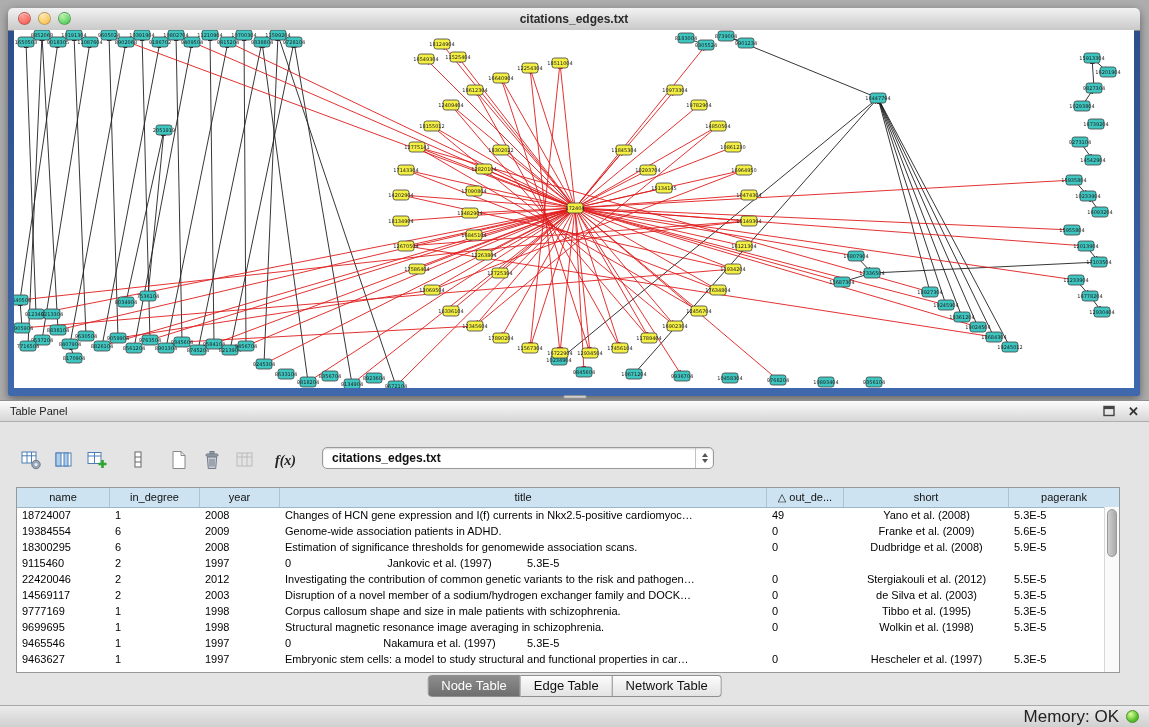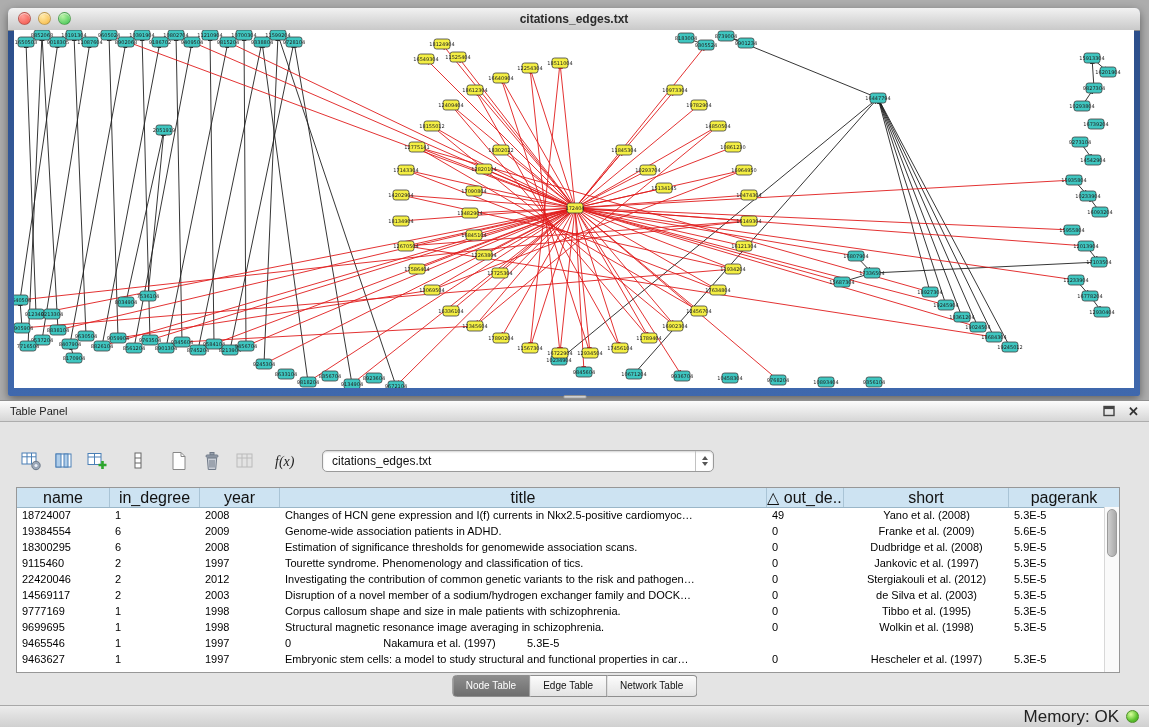--- a/index.html
+++ b/index.html
@@ -46,21 +46,21 @@
     height:21px;background:linear-gradient(#fcfcfc,#d6d6d6);
     border-bottom:1px solid #adadad;
     display:flex;align-items:center;padding:0 10px;box-sizing:border-box;
   }
   .panel-title{font-size:11px;color:#222;}
   .ph-icons{margin-left:auto;display:flex;align-items:center;gap:12px;}
   .float-btn svg{display:block;}
   .close-btn{font-size:13px;font-weight:bold;color:#333;line-height:13px;cursor:default;}
   .toolbar{
     position:absolute;left:18px;top:46px;height:28px;
-    display:flex;align-items:center;
+    display:flex;font-weight:bold;
   }
   .tb-btn{width:26px;height:26px;display:flex;align-items:center;justify-content:center;margin-right:7px;}
   .tb-btn.gap{margin-left:8px;}
   .combo{
     margin-left:16px;width:392px;height:22px;background:#fff;
     border:1px solid #9a9a9a;border-radius:5px;
     box-shadow:inset 0 1px 2px rgba(0,0,0,.18);
     display:flex;align-items:center;font-size:12px;color:#111;
     padding-left:9px;box-sizing:border-box;position:relative;
   }
@@ -70,32 +70,32 @@
     align-items:center;justify-content:center;gap:2px;
   }
   .arr-up{width:0;height:0;border-left:3.5px solid transparent;border-right:3.5px solid transparent;border-bottom:4.5px solid #555;}
   .arr-dn{width:0;height:0;border-left:3.5px solid transparent;border-right:3.5px solid transparent;border-top:4.5px solid #555;}
   
   .tablebox{
     position:absolute;left:16px;top:86px;width:1104px;height:186px;
     background:#fff;border:1px solid #979797;box-sizing:border-box;
   }
   .thead{display:flex;height:19px;background:#cde3f2;border-bottom:1px solid #9ab6c8;}
-  .hcell{border-right:1px solid #a9c4d6;font-size:16px;line-height:19px;text-align:center;color:#111;box-sizing:border-box;white-space:nowrap;overflow:hidden;}
+  .hcell{border-right:1px solid #a9c4d6;font-size:11px;line-height:19px;text-align:center;color:#111;box-sizing:border-box;white-space:nowrap;overflow:hidden;}
   .c0{width:93px}.c1{width:90px}.c2{width:80px}.c3{width:487px}.c4{width:77px}.c5{width:165px}.c6{width:95px}
   .thead .c6{flex:1;border-right:none;}
   .tbody{position:absolute;left:0;right:15px;top:19px;bottom:0;overflow:hidden;}
   .trow{display:flex;height:16px;}
   .tcell{font-size:11px;line-height:16px;padding:0 5px;white-space:nowrap;overflow:hidden;box-sizing:border-box;color:#000;}
   .tbody .c5{text-align:center;}
   .vscroll{position:absolute;top:19px;right:0;width:15px;bottom:0;background:#fafafa;border-left:1px solid #d8d8d8;box-sizing:border-box;}
   .thumb{margin:2px 2px 0 2px;height:48px;border-radius:5px;background:linear-gradient(90deg,#cfcfcf,#a9a9a9);border:1px solid #9a9a9a;box-sizing:border-box;}
   
   .tabs{position:absolute;top:274px;left:50%;transform:translateX(-50%);display:flex;}
-  .tab{padding:2px 13px;font-size:10px;height:16px;line-height:16px;color:#111;
+  .tab{padding:2px 13px;font-size:13px;height:16px;line-height:16px;color:#111;
     border:1px solid #8e8e8e;border-left:none;background:linear-gradient(#fcfcfc,#e3e3e3);}
   .tab:first-child{border-left:1px solid #8e8e8e;border-radius:4px 0 0 4px;}
   .tab:last-child{border-radius:0 4px 4px 0;}
   .tab.active{background:linear-gradient(#8d8d8d,#6e6e6e);color:#fff;}
   
   .statusbar{
     position:absolute;left:0;bottom:0;width:1149px;height:22px;
     background:linear-gradient(#ececec,#d0d0d0);border-top:1px solid #a8a8a8;
     display:flex;align-items:center;justify-content:flex-end;padding-right:10px;box-sizing:border-box;
   }
@@ -920,21 +920,20 @@
           <div class="tcell c2">2008</div>
           <div class="tcell c3">Estimation of significance thresholds for genomewide association scans.</div>
           <div class="tcell c4">0</div>
           <div class="tcell c5">Dudbridge et al. (2008)</div>
           <div class="tcell c6">5.9E-5</div>
         </div>
         <div class="trow">
           <div class="tcell c0">9115460</div>
           <div class="tcell c1">2</div>
           <div class="tcell c2">1997</div>
-          <div class="tcell c3">Tourette syndrome. Phenomenology and classification of tics.</div>
           <div class="tcell c4">0</div>
           <div class="tcell c5">Jankovic et al. (1997)</div>
           <div class="tcell c6">5.3E-5</div>
         </div>
         <div class="trow">
           <div class="tcell c0">22420046</div>
           <div class="tcell c1">2</div>
           <div class="tcell c2">2012</div>
           <div class="tcell c3">Investigating the contribution of common genetic variants to the risk and pathogen…</div>
           <div class="tcell c4">0</div>

